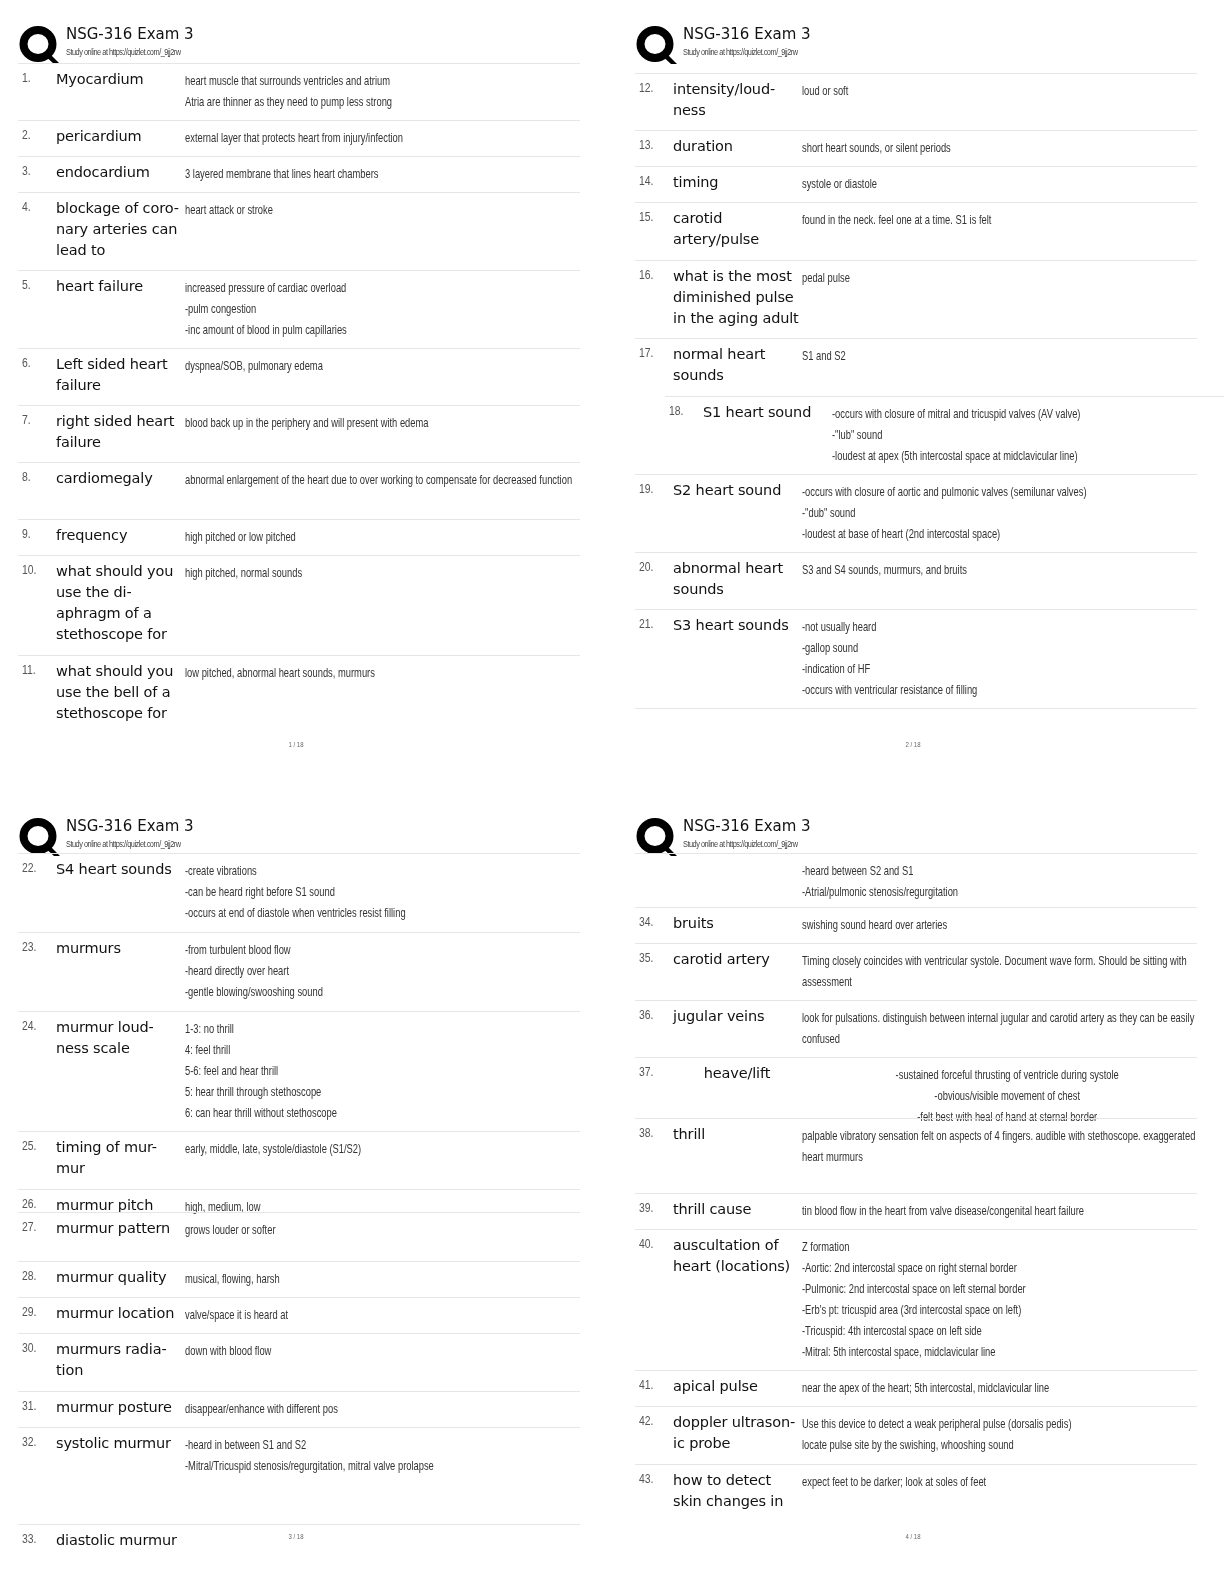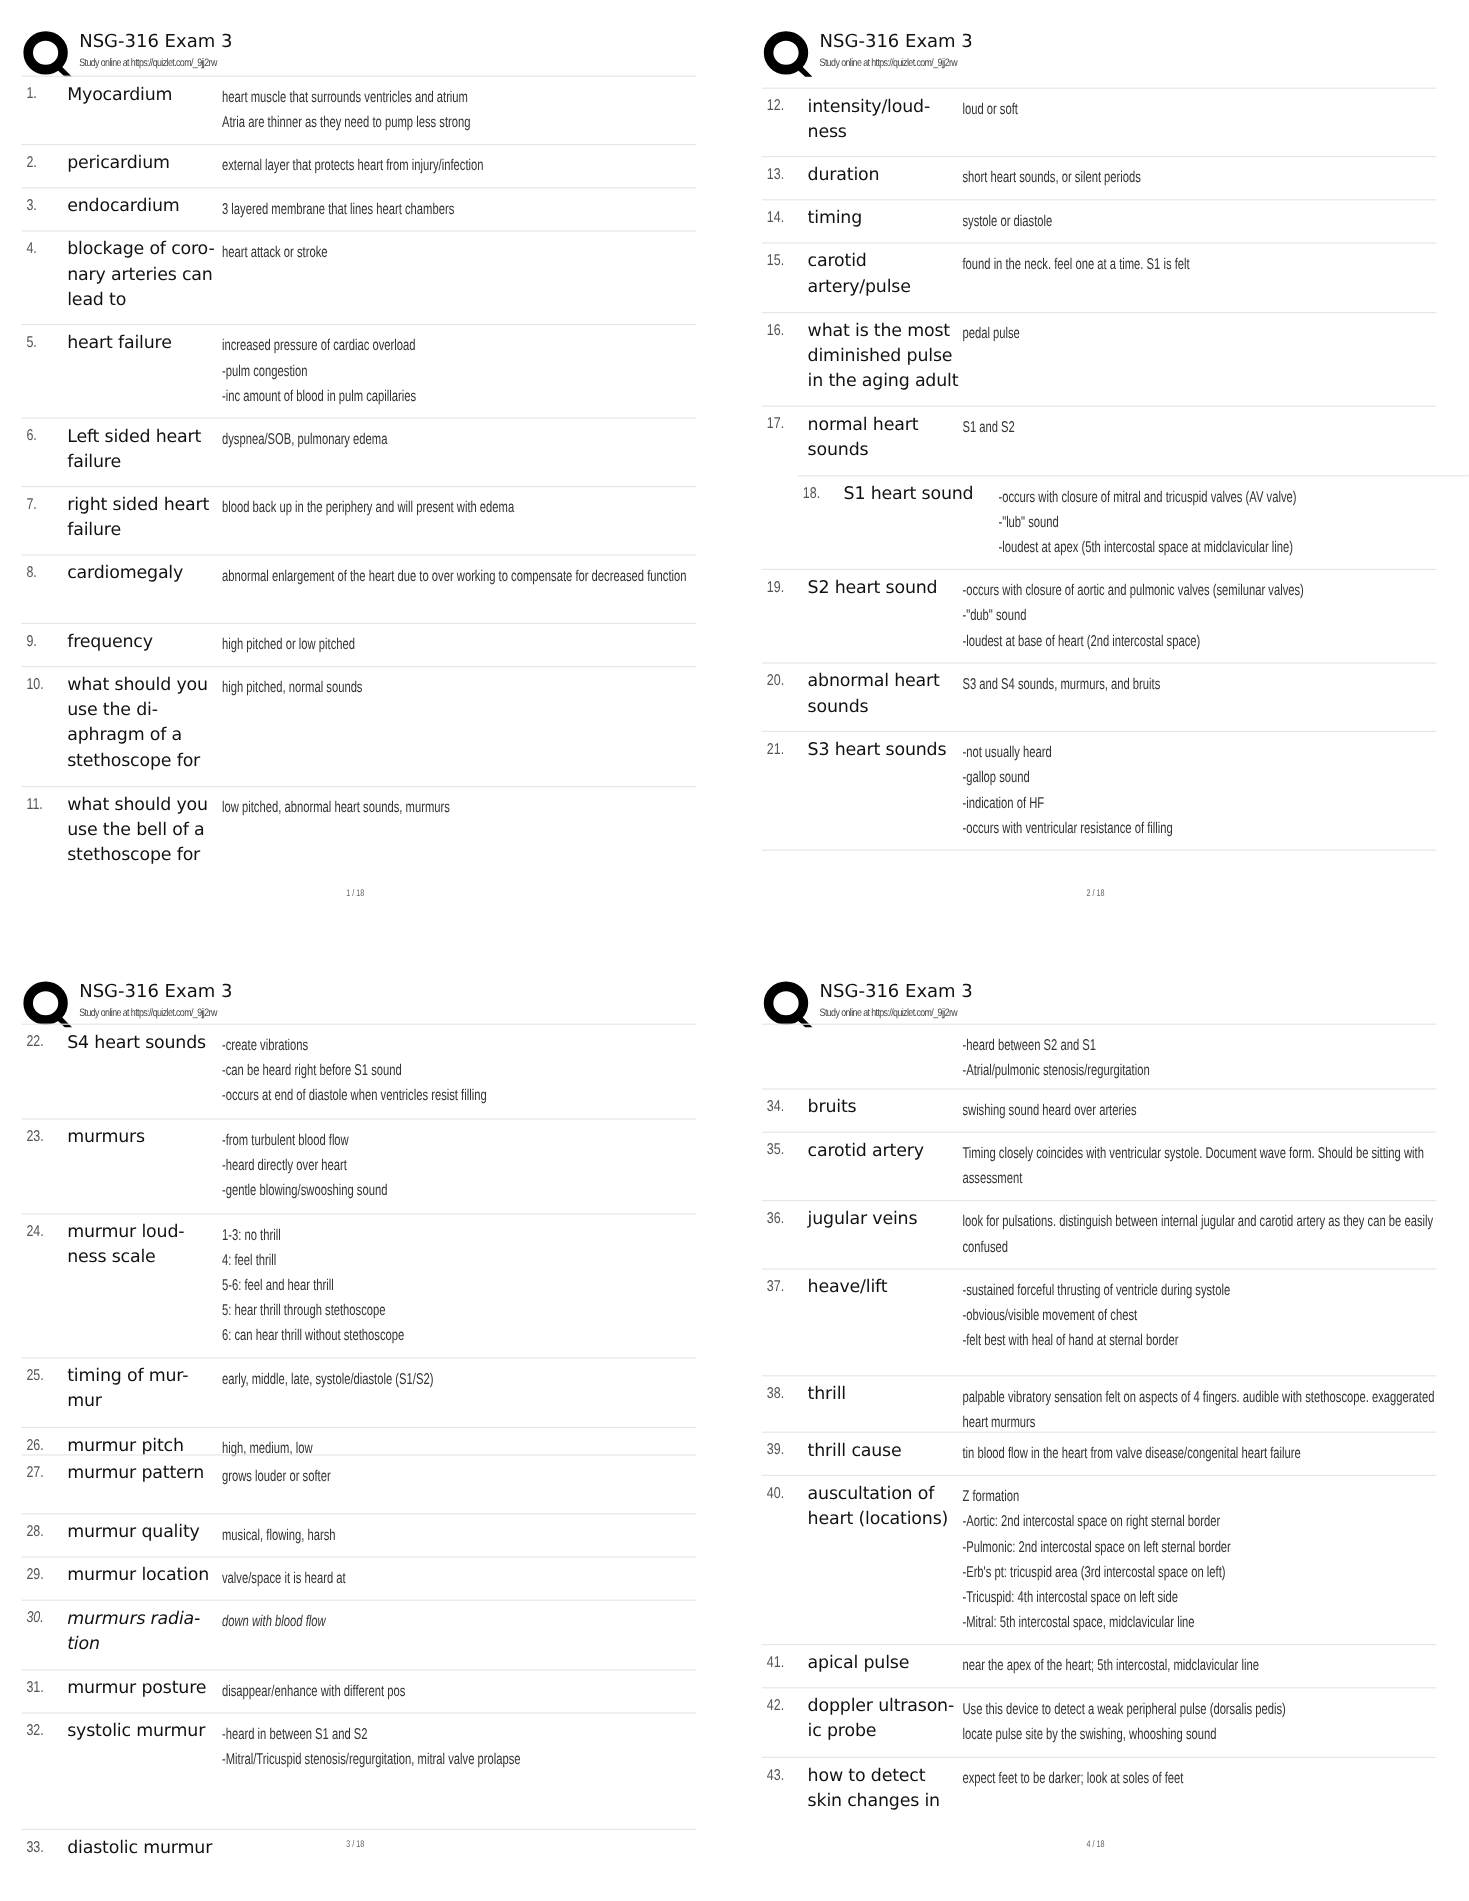--- a/index.html
+++ b/index.html
@@ -214,21 +214,21 @@
     <div class="row" style="top:451px;height:36px;">
         <span class="num">28.</span>
         <span class="term">murmur quality</span>
         <span class="def">musical, flowing, harsh</span>
       </div>
     <div class="row" style="top:487px;height:36px;text-decoration:underline;">
         <span class="num">29.</span>
         <span class="term">murmur location</span>
         <span class="def">valve/space it is heard at</span>
       </div>
-    <div class="row" style="top:523px;height:58px;font-style:italic;">
+    <div class="row" style="top:523px;height:58px;">
         <span class="num">30.</span>
         <span class="term">murmurs radia-tion</span>
         <span class="def">down with blood flow</span>
       </div>
     <div class="row" style="top:581px;height:36px;">
         <span class="num">31.</span>
         <span class="term">murmur posture</span>
         <span class="def">disappear/enhance with different pos</span>
       </div>
     <div class="row" style="top:617px;height:57px;">
@@ -270,28 +270,28 @@
     <div class="row" style="top:133px;height:57px;">
         <span class="num">35.</span>
         <span class="term">carotid artery</span>
         <span class="def">Timing closely coincides with ventricular systole. Document wave form. Should be sitting with assessment</span>
       </div>
     <div class="row" style="top:190px;height:57px;">
         <span class="num">36.</span>
         <span class="term">jugular veins</span>
         <span class="def">look for pulsations. distinguish between internal jugular and carotid artery as they can be easily confused</span>
       </div>
-    <div class="row" style="top:247px;height:79px;">
+    <div class="row" style="top:247px;height:79px;text-align:center;">
         <span class="num">37.</span>
         <span class="term">heave/lift</span>
         <span class="def">-sustained forceful thrusting of ventricle during systole
 -obvious/visible movement of chest
 -felt best with heal of hand at sternal border</span>
       </div>
-    <div class="row" style="top:336px;height:57px;">
+    <div class="row" style="top:308px;height:57px;">
         <span class="num">38.</span>
         <span class="term">thrill</span>
         <span class="def">palpable vibratory sensation felt on aspects of 4 fingers. audible with stethoscope. exaggerated heart murmurs</span>
       </div>
     <div class="row" style="top:383px;height:36px;">
         <span class="num">39.</span>
         <span class="term">thrill cause</span>
         <span class="def">tin blood flow in the heart from valve disease/congenital heart failure</span>
       </div>
     <div class="row" style="top:419px;height:141px;">

